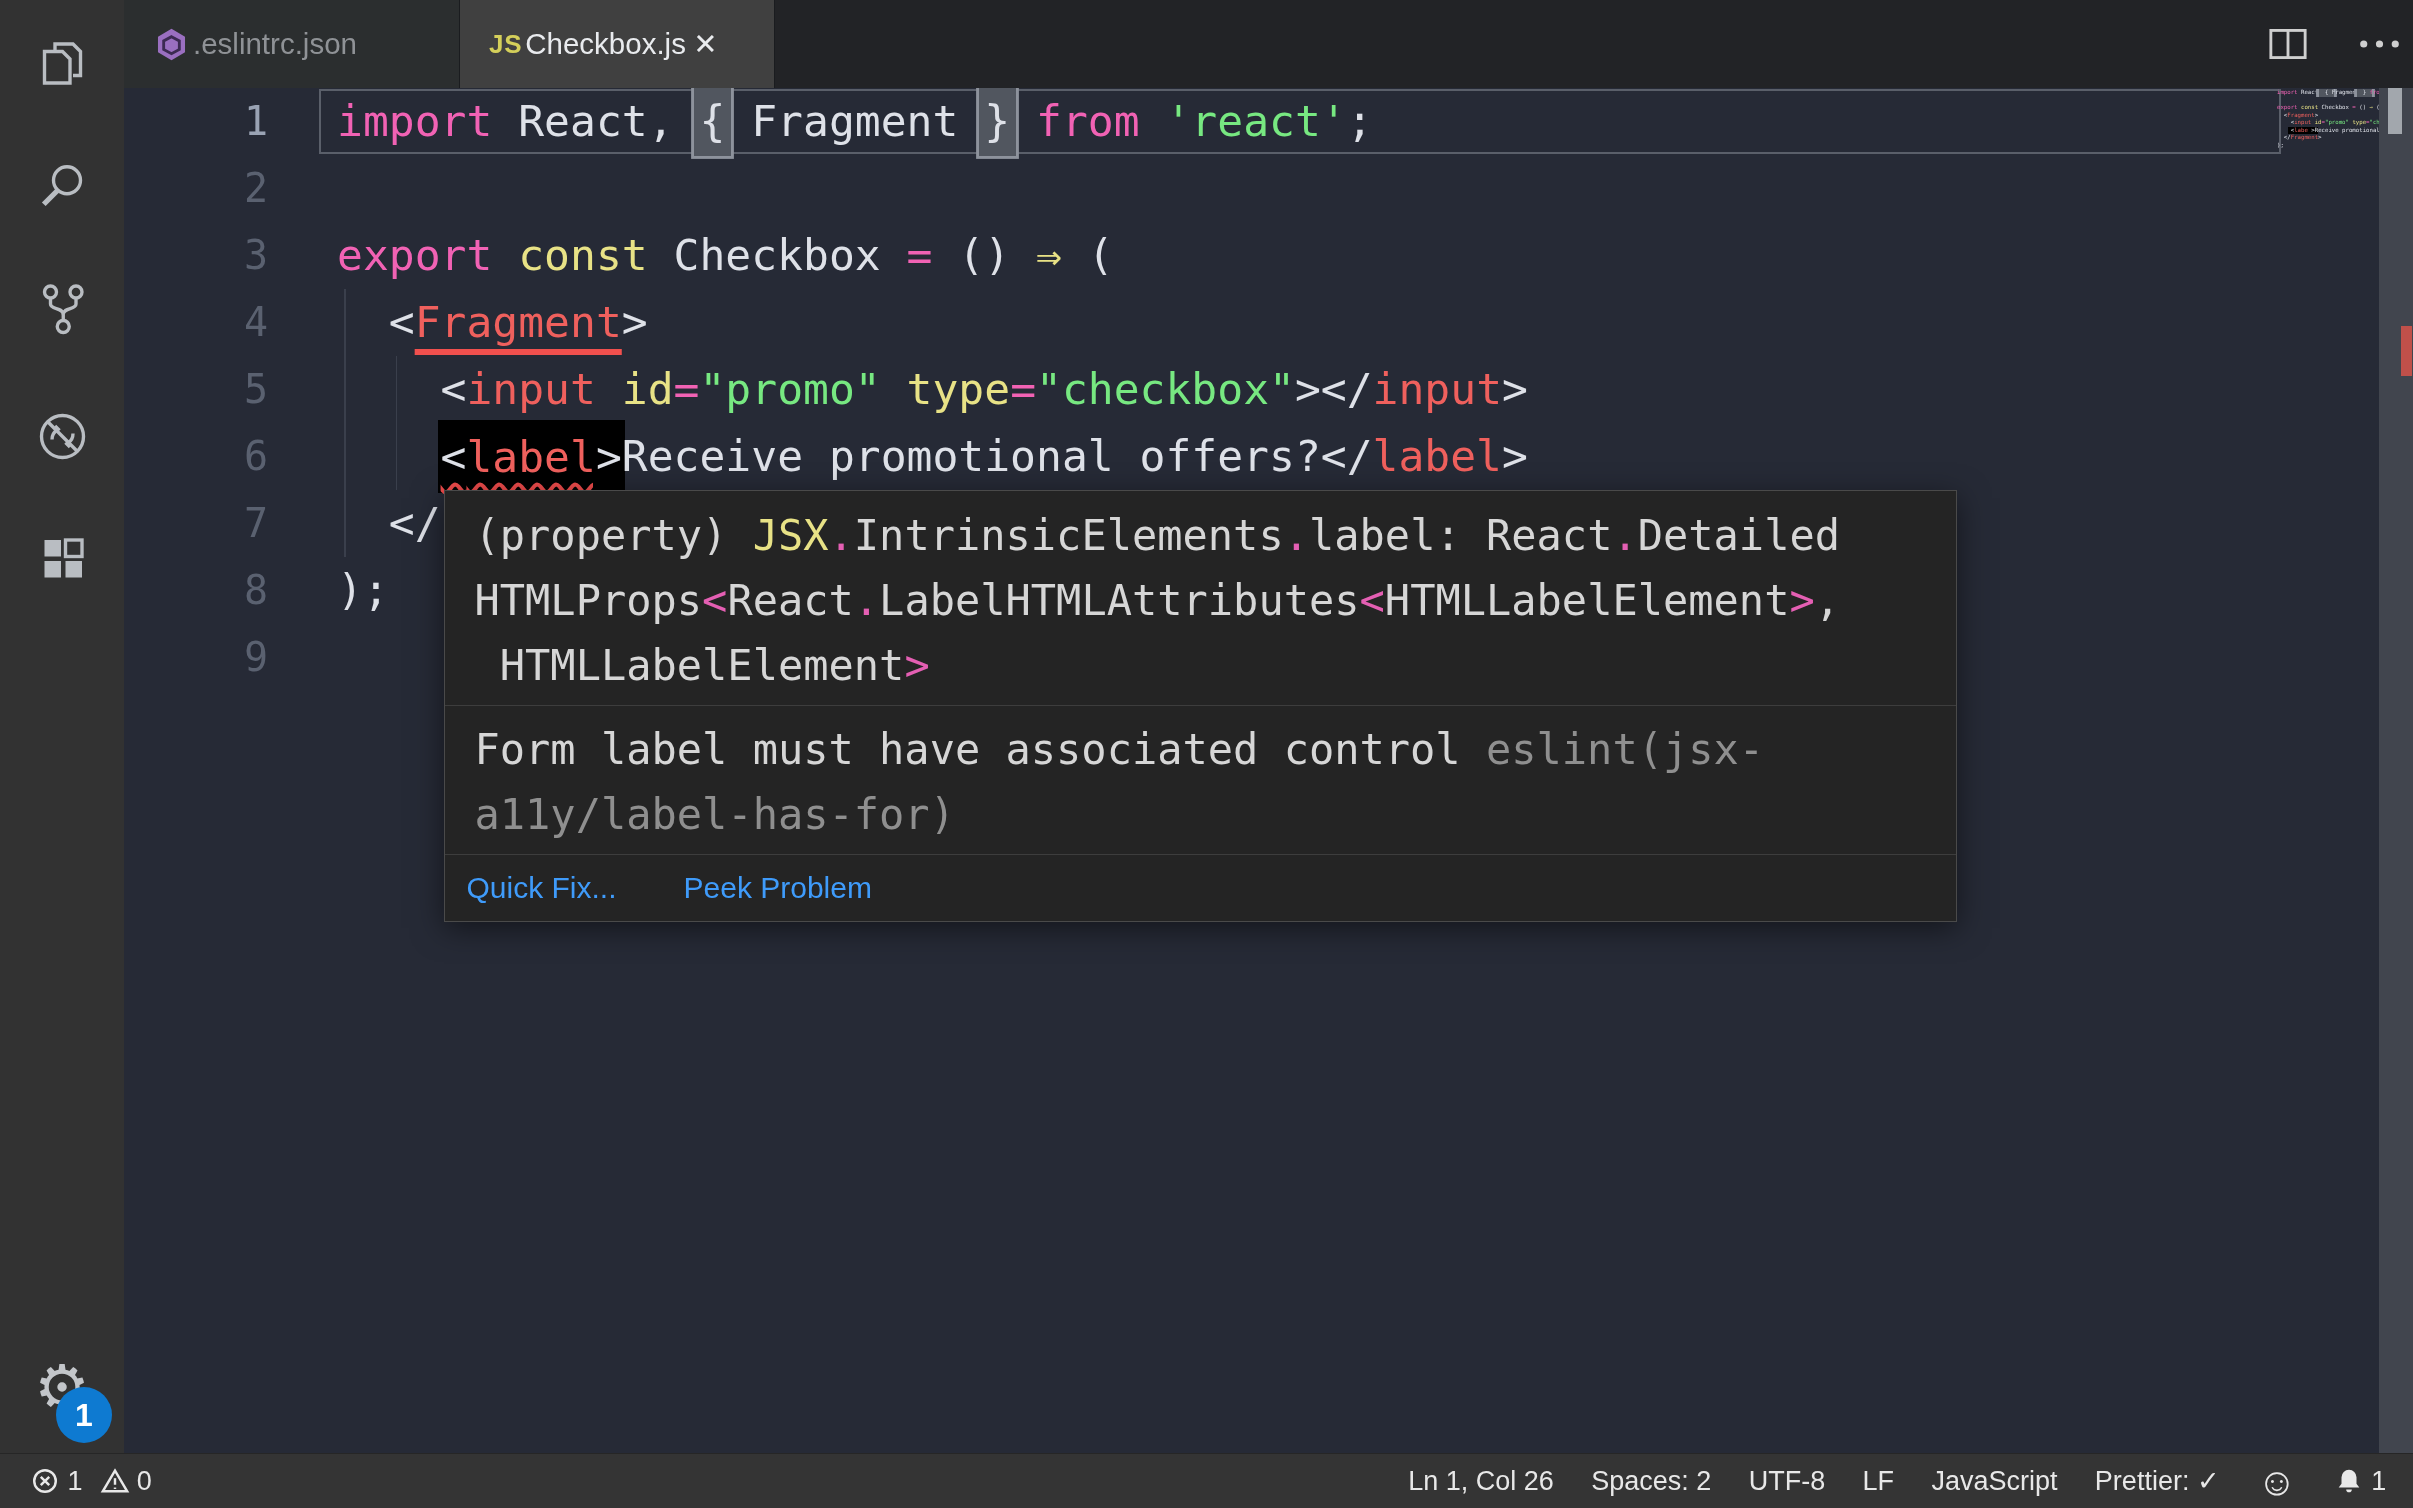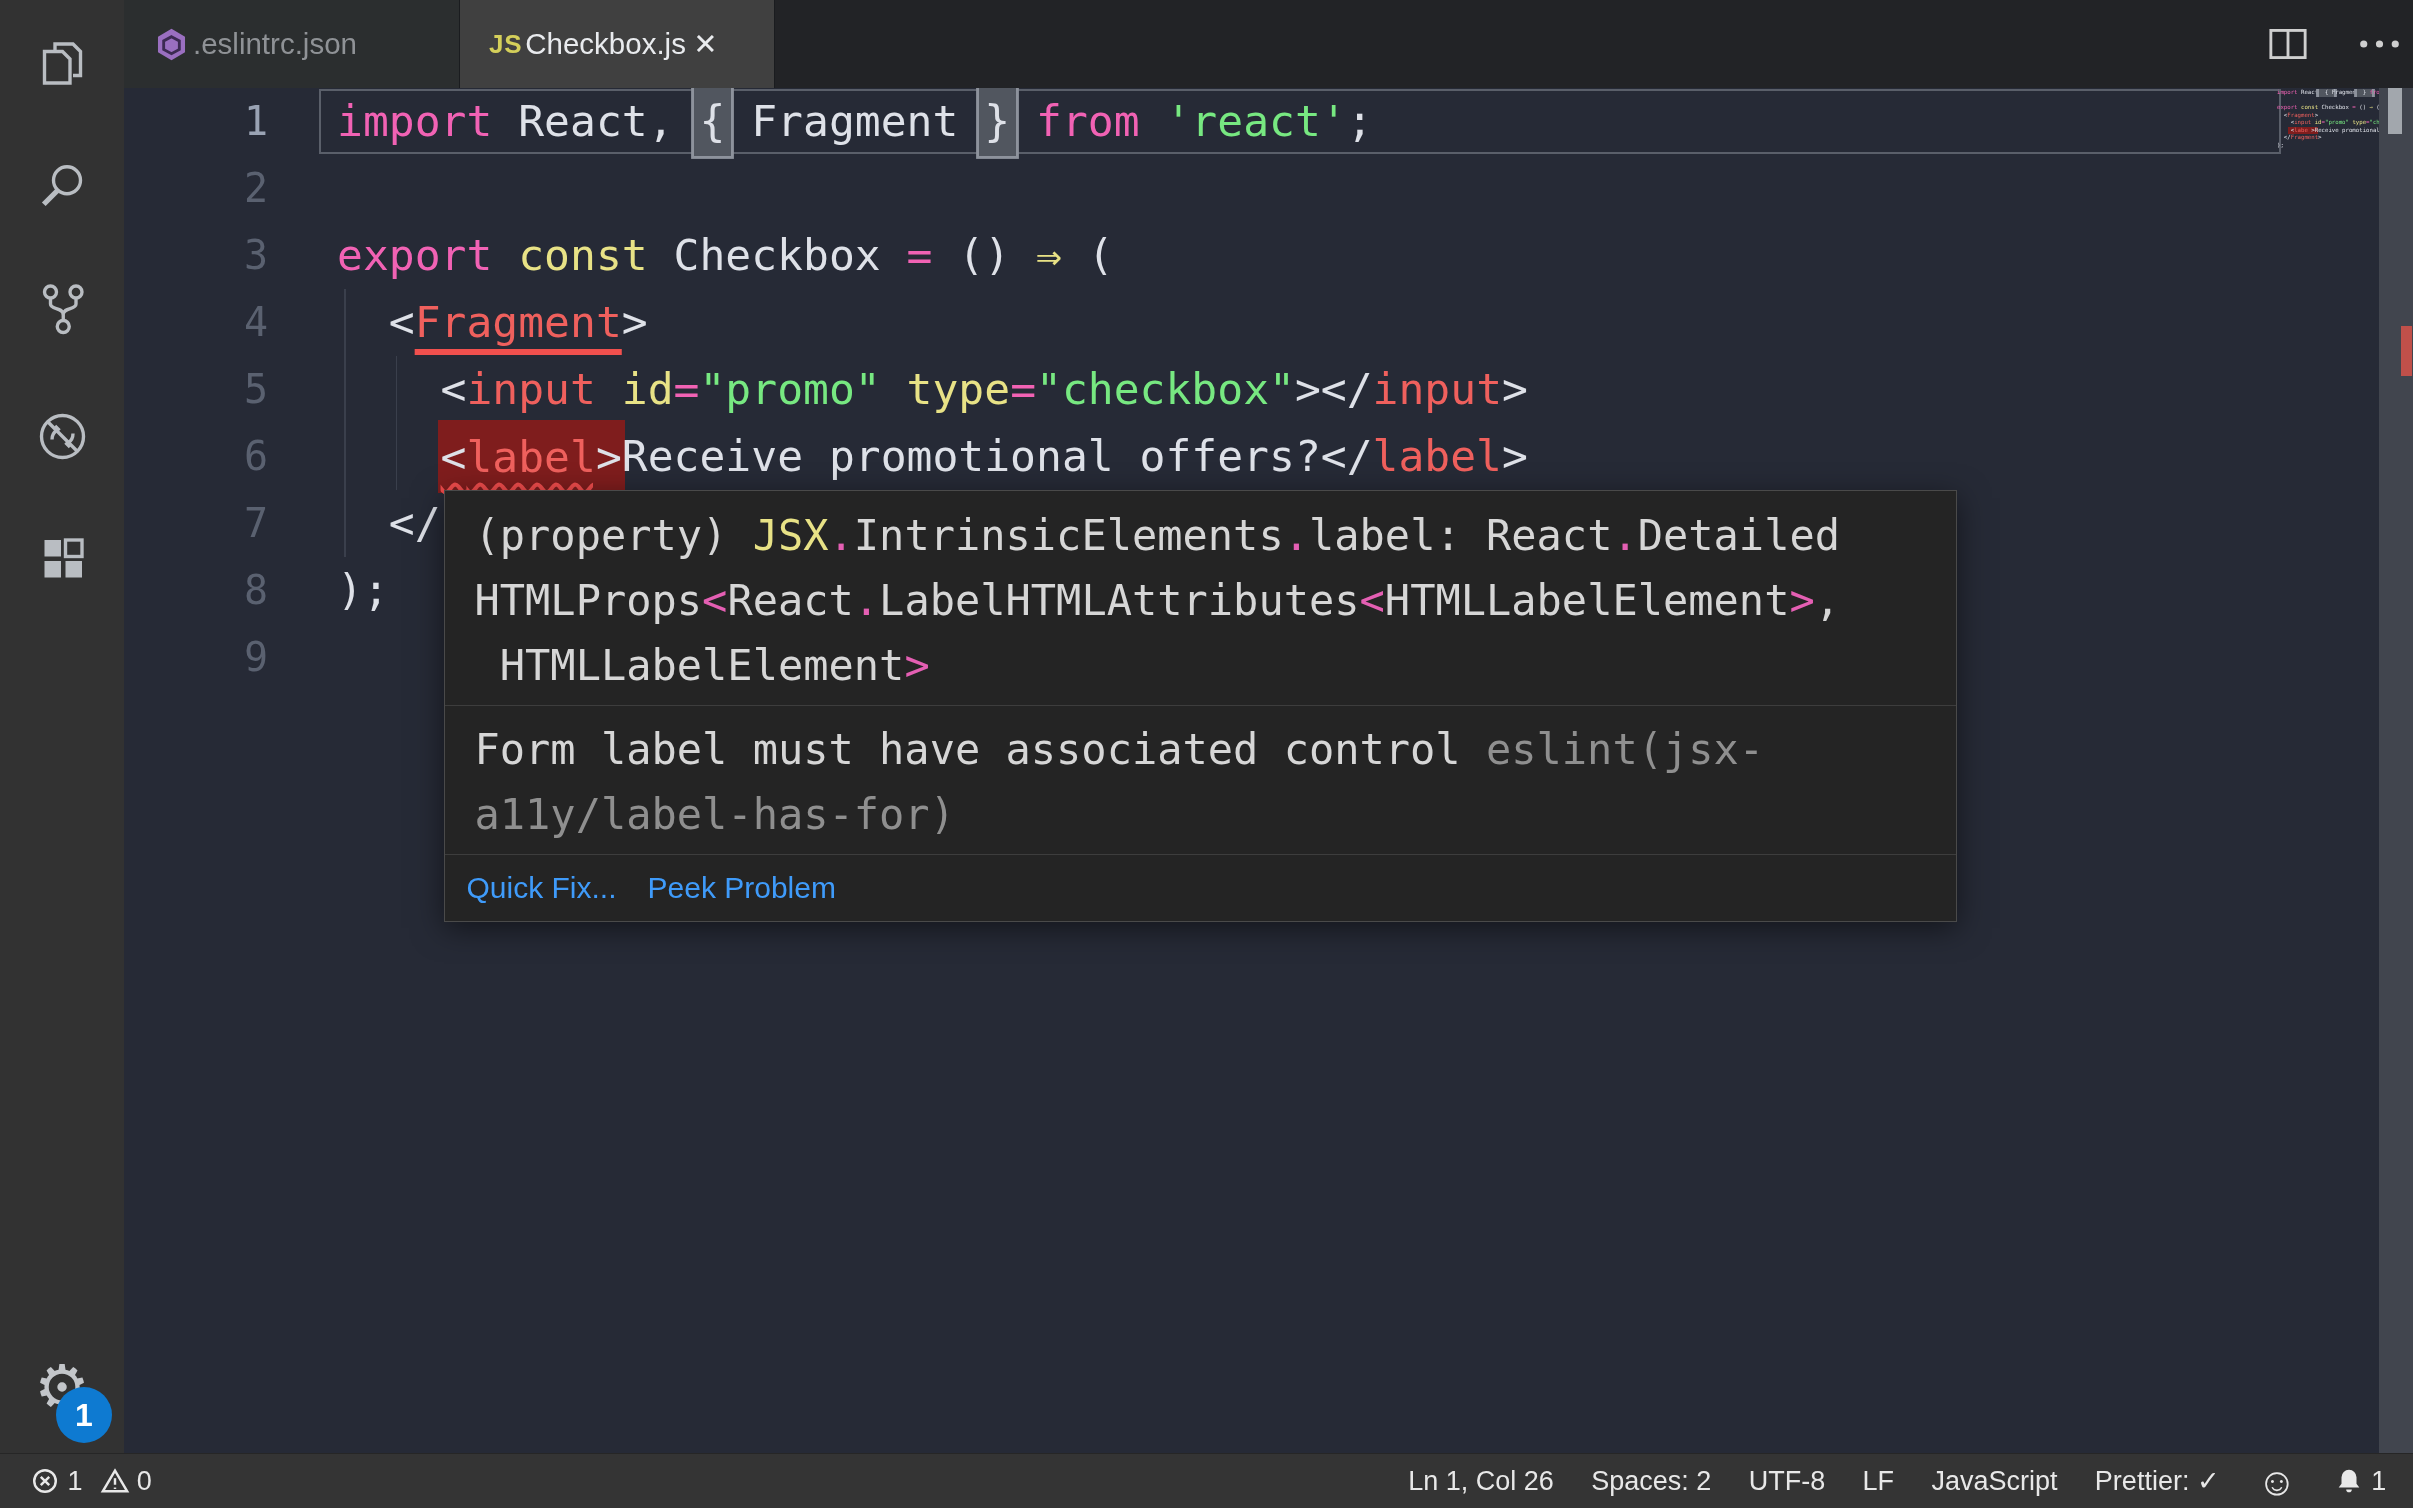--- a/index.html
+++ b/index.html
@@ -31,39 +31,39 @@
   #currentlinebox { position:absolute; left:195px; top:0.7px; width:1962px; height:65px; border:2.2px solid #5a5f6a; }
   .line { height:67px; line-height:67px; white-space:pre; position:relative; }
   #gutter { position:absolute; left:0; top:0; width:144px; text-align:right; color:#5a6170; font-size:40px; }
   #gutter .cur { color:#9aa3b4; }
   #codearea { position:absolute; left:213px; top:0; width:1939px; }
   .guide { position:absolute; top:0; bottom:0; width:1.4px; background:#3a3f4c; }
   .tk-k { color:#f162b4; }  .tk-y { color:#e8e286; }
   .tk-s { color:#77e881; }  .tk-t { color:#ef605d; }
   .tk-w { color:#dee1e8; }
   .w-bbox  { background:#51565f; box-shadow:0 0 0 2.9px #8d929c; padding:10px 5.7px; margin:0 -5.7px; }
-  .w-hlbg  { background:#7f1d1d; padding:11.5px 2.9px; margin:0 -2.9px; }
+  .w-hlbg  { background:#000000; padding:11.5px 2.9px; margin:0 -2.9px; }
   .w-squig { text-decoration:underline wavy #f14c4c; text-decoration-thickness:3.6px; text-underline-offset:11.5px; }
   .w-errline { text-decoration:underline solid #f1504e; text-decoration-thickness:5.7px; text-underline-offset:11.5px; }
 
   
   #minimap { position:absolute; left:2153px; top:1.4px; width:102px; overflow:hidden; }
   .mini { height:7.5px; line-height:7.5px; font-size:5.7px; white-space:pre; overflow:hidden; }
   #scrollgutter { position:absolute; left:2255px; top:0; width:34px; height:1365px; background:#41454e; }
   #scrollthumb { position:absolute; left:9.3px; top:0; width:13.6px; height:46px; background:#a2a7ad; }
   #errmarker { position:absolute; left:22px; top:238px; width:10.8px; height:50px; background:#c0504a; }
 
   
   #hover { position:absolute; left:320px; top:402px; width:1513px; background:#242424;
            border:1.4px solid #4a4a4a; box-shadow:0 7.2px 29px rgba(0,0,0,.5); z-index:5; }
   .hrow { white-space:pre; line-height:65px; font-size:42px; overflow:hidden;margin-left:8px; }
   #hover .sect { padding:11.5px 21.5px 7.2px; }
   #hover .sect + .sect { border-top:1.4px solid #3d3d3d; }
   .ht-w { color:#d6d6d6; } .ht-y { color:#e8e286; } .ht-p { color:#e45fb3; } .ht-g { color:#8f8f8f; }
-  #hoverlinks { display:flex; gap:31px; padding:16px 21.5px !important; font-family:"Liberation Sans", sans-serif;text-align:right; }
+  #hoverlinks { display:flex; gap:67px; padding:16px 21.5px !important; font-family:"Liberation Sans", sans-serif;text-align:right; }
   #hoverlinks a { color:#3f9bfa; font-size:30px; text-decoration:none; cursor:pointer; }
 
   
   #statusbar { position:absolute; left:0; top:1453px; width:2413px; height:55px; background:#343434;
                color:#e8e8e8; font-size:27px; display:flex; align-items:center; justify-content:space-between;
                border-top:0.7px solid #262626; }
   .sgroup { display:flex; align-items:center; }
   .sitem { display:flex; align-items:center; gap:7.2px; padding:0 18.7px; height:55px; cursor:pointer; }
   #sb-left { padding-left:11.5px; }
   #sb-right { padding-right:8px; }

